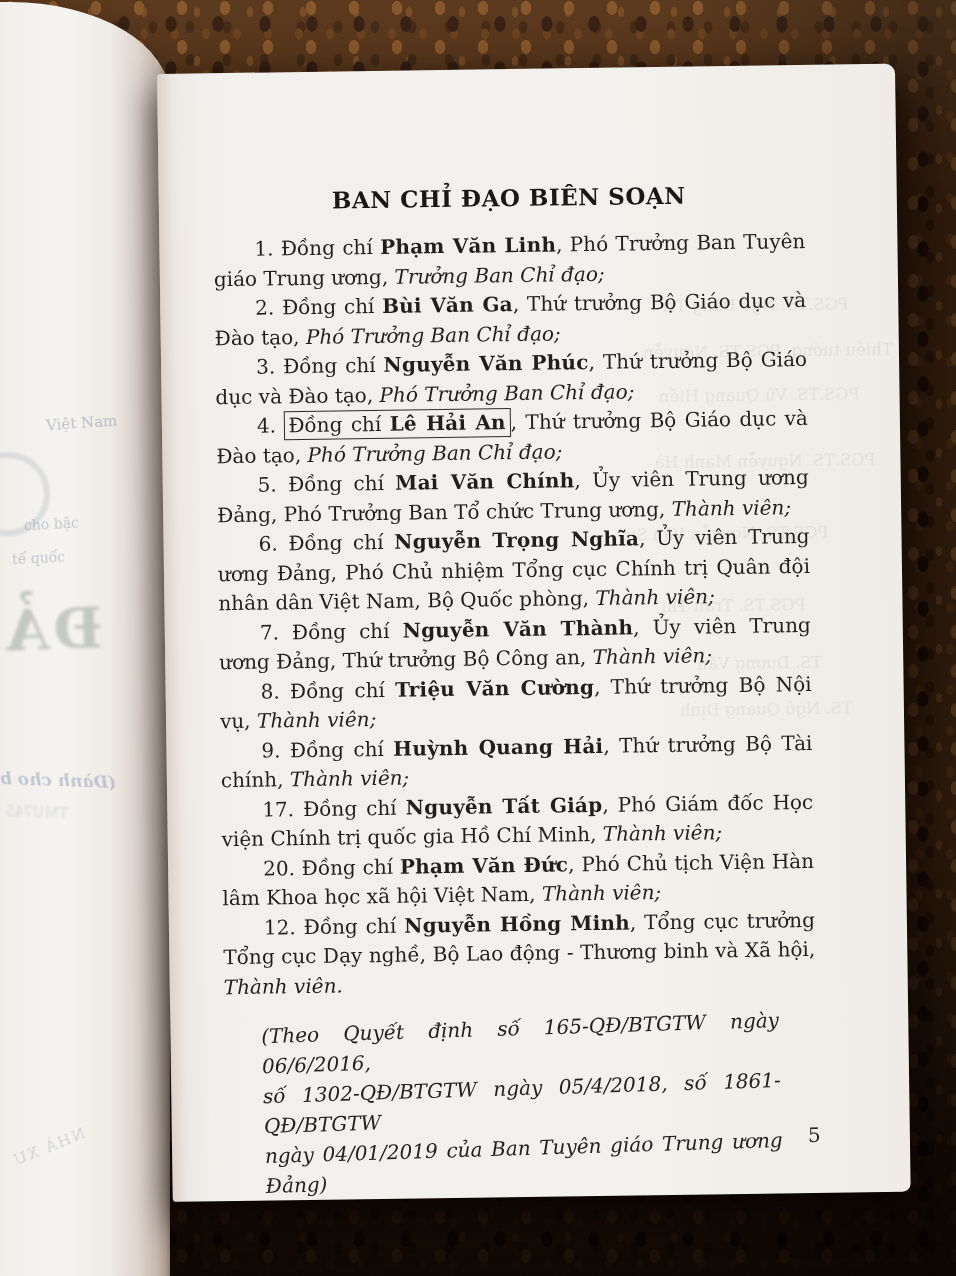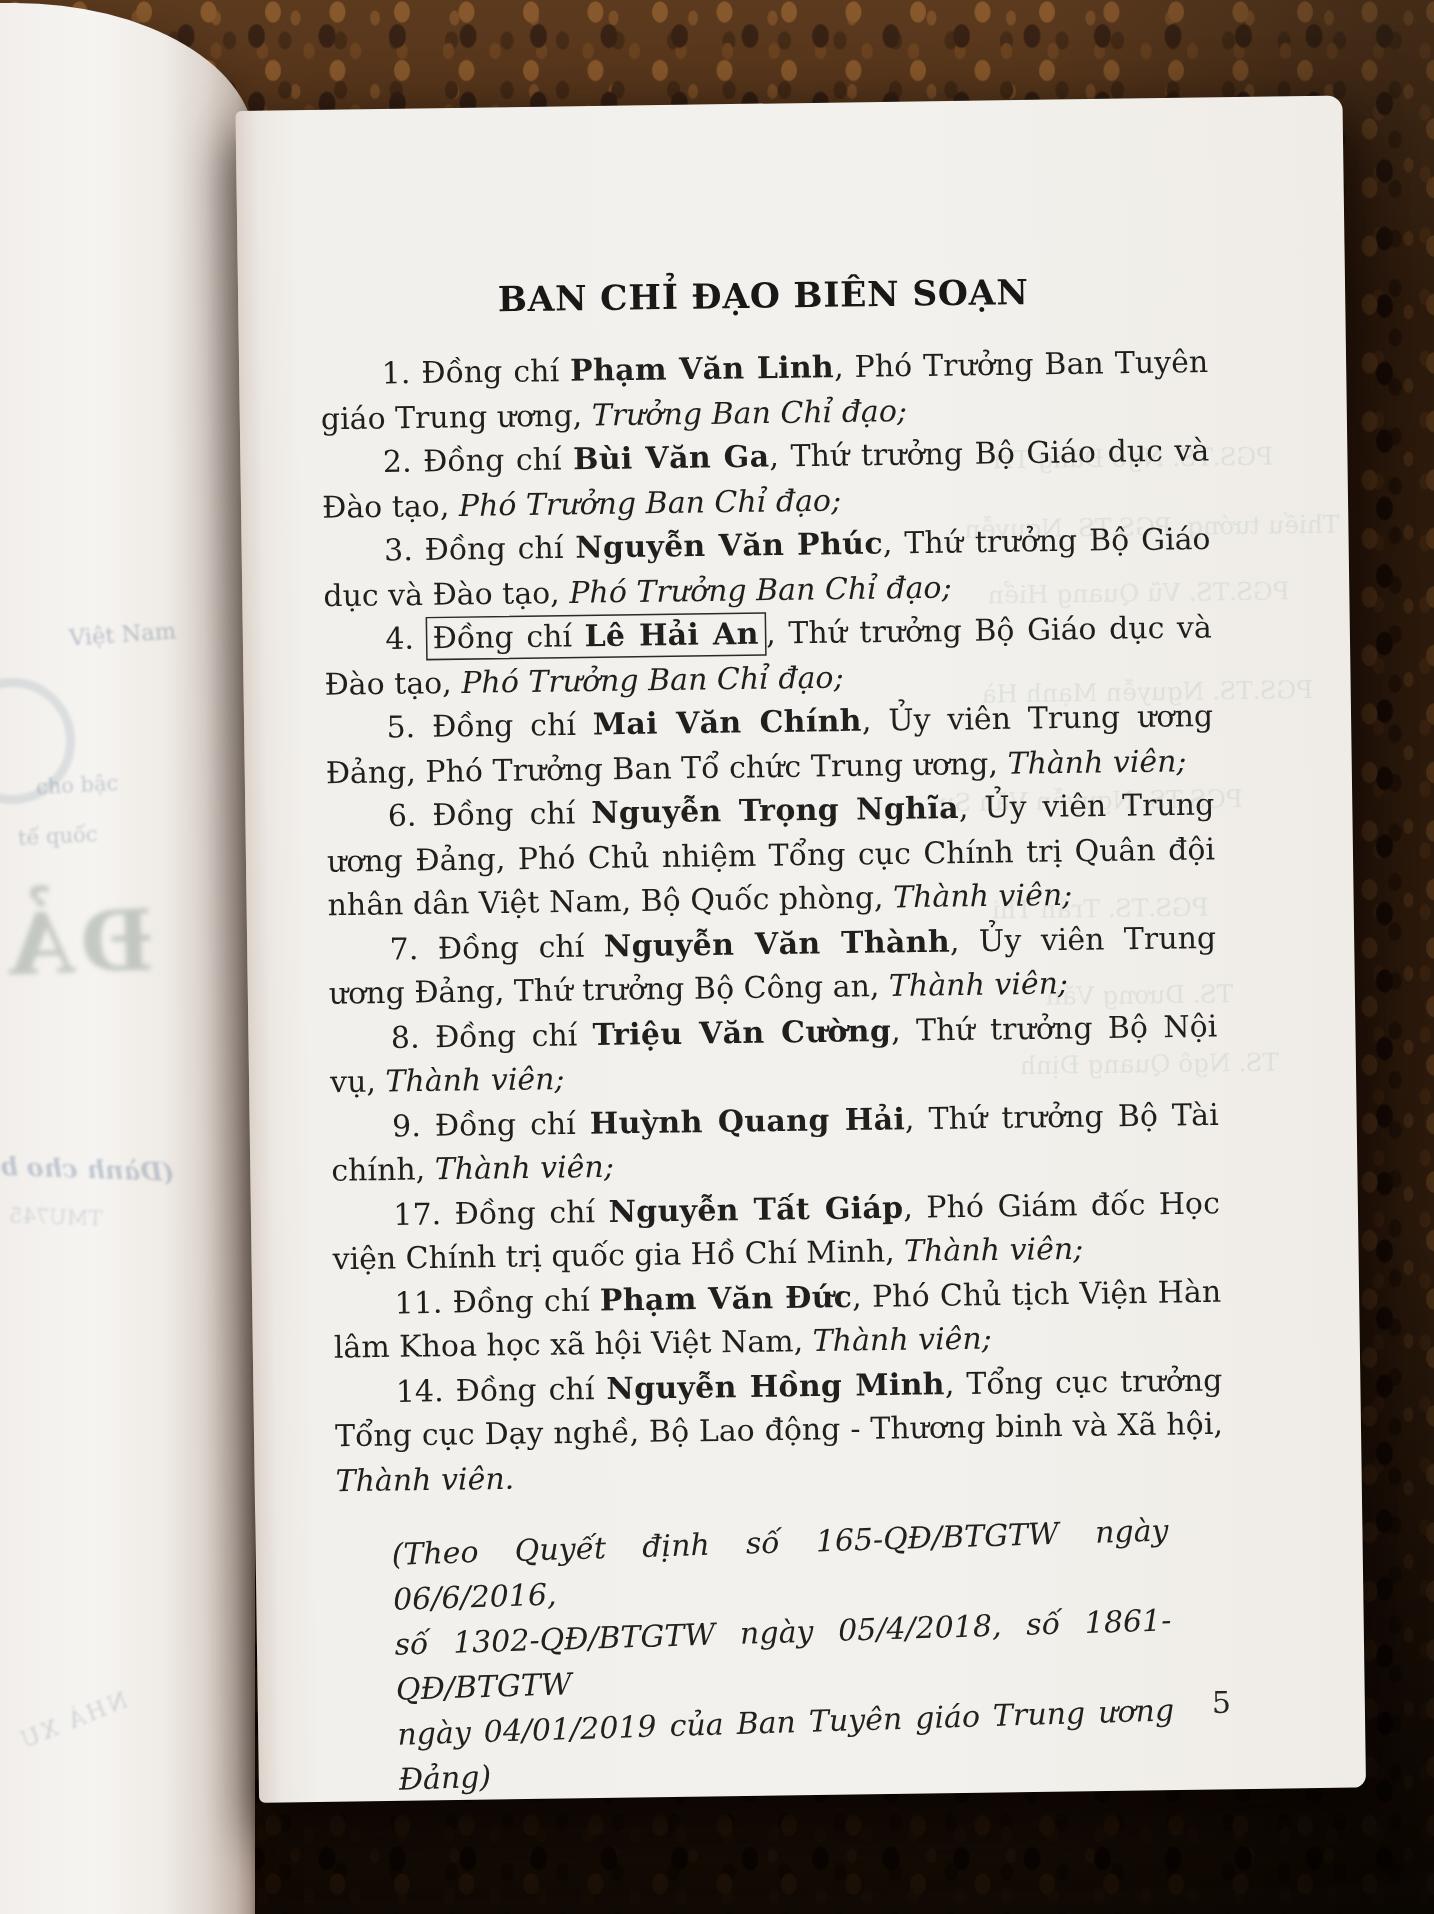--- a/index.html
+++ b/index.html
@@ -112,22 +112,22 @@
       <p class="item"><span>1. </span><span>Đồng chí </span><b>Phạm Văn Linh</b><span>, Phó Trưởng Ban Tuyên giáo Trung ương, </span><i>Trưởng Ban Chỉ đạo;</i></p>
       <p class="item"><span>2. </span><span>Đồng chí </span><b>Bùi Văn Ga</b><span>, Thứ trưởng Bộ Giáo dục và Đào tạo, </span><i>Phó Trưởng Ban Chỉ đạo;</i></p>
       <p class="item"><span>3. </span><span>Đồng chí </span><b>Nguyễn Văn Phúc</b><span>, Thứ trưởng Bộ Giáo dục và Đào tạo, </span><i>Phó Trưởng Ban Chỉ đạo;</i></p>
       <p class="item"><span>4. </span><span class="namebox"><span>Đồng chí </span><b>Lê Hải An</b></span><span>, Thứ trưởng Bộ Giáo dục và Đào tạo, </span><i>Phó Trưởng Ban Chỉ đạo;</i></p>
       <p class="item"><span>5. </span><span>Đồng chí </span><b>Mai Văn Chính</b><span>, Ủy viên Trung ương Đảng, Phó Trưởng Ban Tổ chức Trung ương, </span><i>Thành viên;</i></p>
       <p class="item"><span>6. </span><span>Đồng chí </span><b>Nguyễn Trọng Nghĩa</b><span>, Ủy viên Trung ương Đảng, Phó Chủ nhiệm Tổng cục Chính trị Quân đội nhân dân Việt Nam, Bộ Quốc phòng, </span><i>Thành viên;</i></p>
       <p class="item"><span>7. </span><span>Đồng chí </span><b>Nguyễn Văn Thành</b><span>, Ủy viên Trung ương Đảng, Thứ trưởng Bộ Công an, </span><i>Thành viên;</i></p>
       <p class="item"><span>8. </span><span>Đồng chí </span><b>Triệu Văn Cường</b><span>, Thứ trưởng Bộ Nội vụ, </span><i>Thành viên;</i></p>
       <p class="item"><span>9. </span><span>Đồng chí </span><b>Huỳnh Quang Hải</b><span>, Thứ trưởng Bộ Tài chính, </span><i>Thành viên;</i></p>
       <p class="item"><span>17. </span><span>Đồng chí </span><b>Nguyễn Tất Giáp</b><span>, Phó Giám đốc Học viện Chính trị quốc gia Hồ Chí Minh, </span><i>Thành viên;</i></p>
-      <p class="item"><span>11. </span><span>Đồng chí </span><b>Phạm Văn Đức</b><span>, Phó Chủ tịch Viện Hàn lâm Khoa học xã hội Việt Nam, </span><i>Thành viên;</i></p>
-      <p class="item"><span>14. </span><span>Đồng chí </span><b>Nguyễn Hồng Minh</b><span>, Tổng cục trưởng Tổng cục Dạy nghề, Bộ Lao động - Thương binh và Xã hội, </span><i>Thành viên.</i></p>
+      <p class="item"><span>20. </span><span>Đồng chí </span><b>Phạm Văn Đức</b><span>, Phó Chủ tịch Viện Hàn lâm Khoa học xã hội Việt Nam, </span><i>Thành viên;</i></p>
+      <p class="item"><span>12. </span><span>Đồng chí </span><b>Nguyễn Hồng Minh</b><span>, Tổng cục trưởng Tổng cục Dạy nghề, Bộ Lao động - Thương binh và Xã hội, </span><i>Thành viên.</i></p>
 
       <div class="citation">
         <div class="cline">(Theo Quyết định số 165-QĐ/BTGTW ngày 06/6/2016,</div>
         <div class="cline">số 1302-QĐ/BTGTW ngày 05/4/2018, số 1861-QĐ/BTGTW</div>
         <div class="cline">ngày 04/01/2019 của Ban Tuyên giáo Trung ương Đảng)</div>
       </div>
     </div>
 
     <div class="page-number">5</div>
   </div>

